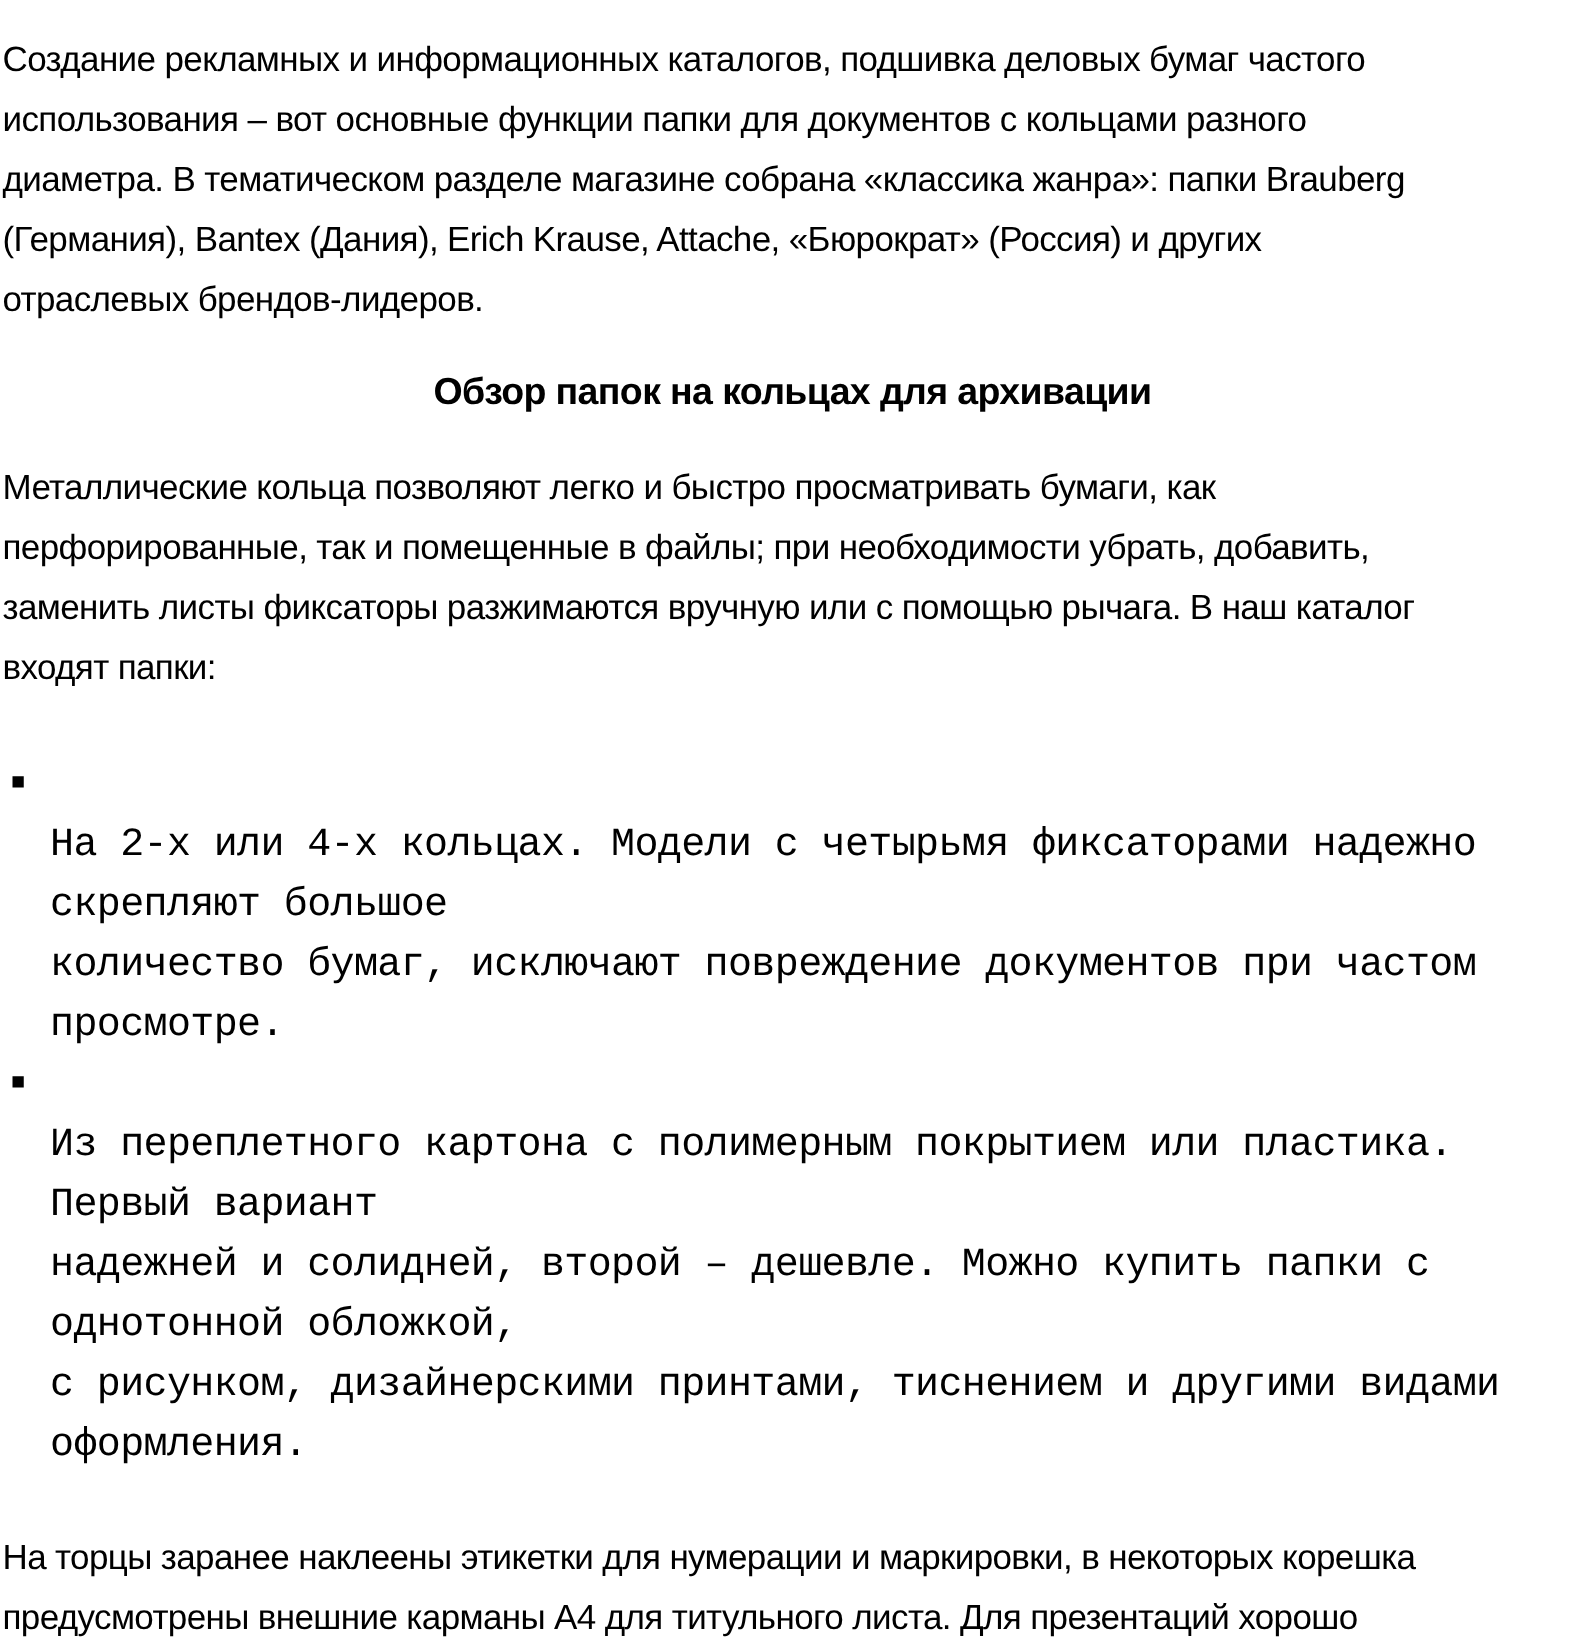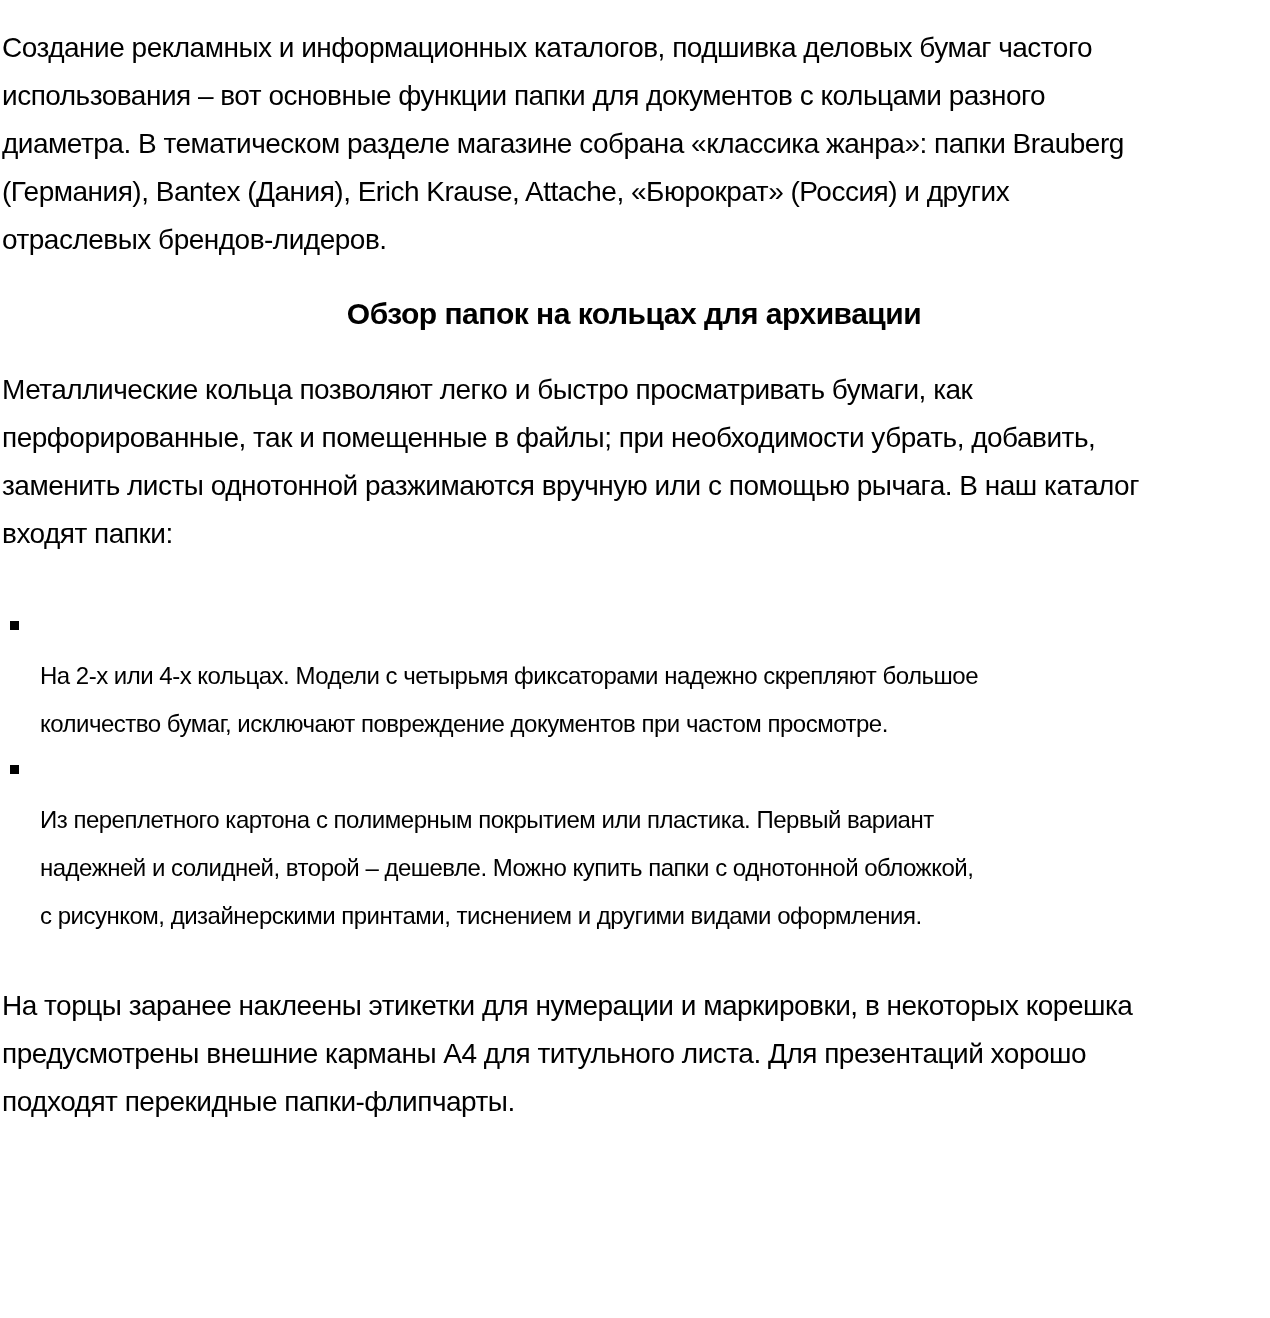--- a/index.html
+++ b/index.html
@@ -36,23 +36,24 @@
   p.after-heading { margin-top: 35px; }
   ul.square-list {
     list-style: none;
     margin: 46px 0 0 0;
     padding: 0;
   }
   ul.square-list li {
     position: relative;
     margin: 0;
     padding: 0 0 0 38px;
-    font-size: 24px;
+    font-size: 32px;
     line-height: 48px;
     white-space: pre-line;
+    font-family: Liberation Mono, monospace;
   }
   .bullet-square {
     position: absolute;
     left: 8px;
     top: 17px;
     width: 9px;
     height: 9px;
     background: #000000;
   }
   p.labels-par { margin-top: 42px; }
@@ -65,21 +66,21 @@
   <p class="body-text">Создание рекламных и информационных каталогов, подшивка деловых бумаг частого
 использования – вот основные функции папки для документов с кольцами разного
 диаметра. В тематическом разделе магазине собрана «классика жанра»: папки Brauberg
 (Германия), Bantex (Дания), Erich Krause, Attache, «Бюрократ» (Россия) и других
 отраслевых брендов-лидеров.</p>
 
   <h2 class="section-heading">Обзор папок на кольцах для архивации</h2>
 
   <p class="body-text after-heading">Металлические кольца позволяют легко и быстро просматривать бумаги, как
 перфорированные, так и помещенные в файлы; при необходимости убрать, добавить,
-заменить листы однотонной разжимаются вручную или с помощью рычага. В наш каталог
+заменить листы фиксаторы разжимаются вручную или с помощью рычага. В наш каталог
 входят папки:</p>
 
   <ul class="square-list">
     <li>
       <span class="bullet-square"></span><span>На 2-х или 4-х кольцах. Модели с четырьмя фиксаторами надежно скрепляют большое
 количество бумаг, исключают повреждение документов при частом просмотре.</span>
     </li>
     <li>
       <span class="bullet-square"></span><span>Из переплетного картона с полимерным покрытием или пластика. Первый вариант
 надежней и солидней, второй – дешевле. Можно купить папки с однотонной обложкой,

